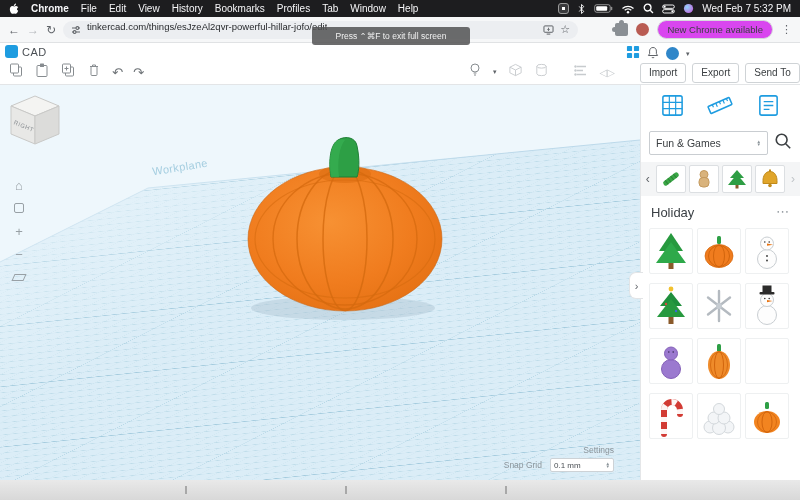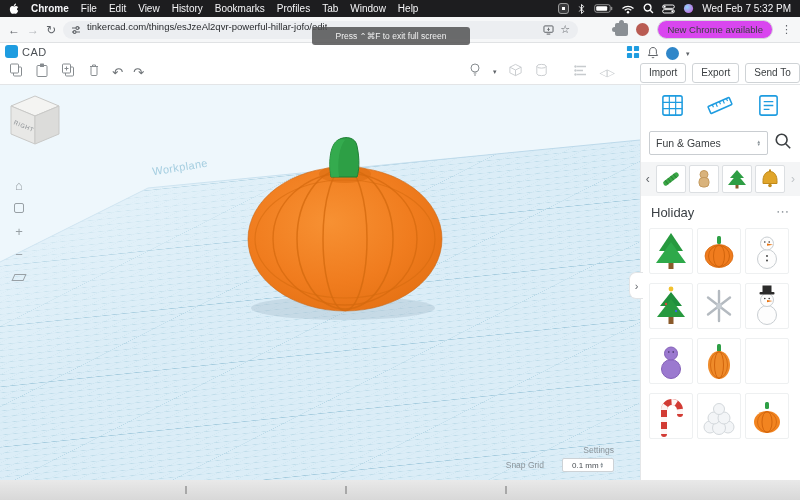--- a/index.html
+++ b/index.html
@@ -60,23 +60,23 @@
   .viewport{position:absolute;top:85px;left:0;width:640px;height:395px;background:#eef7fc;overflow:hidden}
   .plane-svg{position:absolute;left:0;top:0}
   .wp-label{position:absolute;left:152px;top:76px;transform:rotate(-9deg);color:#a5cee0;font-size:11px;letter-spacing:.4px}
   .pumpkin-svg{position:absolute;left:227px;top:34px}
   .cube-svg{position:absolute;left:8px;top:8px}
   .nav-col{position:absolute;left:10px;top:92px;display:flex;flex-direction:column;gap:7px;align-items:center}
   .nav-btn{width:18px;height:16px;display:flex;align-items:center;justify-content:center;color:#98a0a5;font-size:13px;line-height:1}
   .fit-box{width:10px;height:10px;border:1.5px solid #98a0a5;border-radius:2px}
   .wp-mini{width:12px;height:7px;border:1.5px solid #98a0a5;transform:skewX(-24deg)}
   .settings{position:absolute;right:26px;bottom:8px;text-align:right;color:#8b949a;font-size:8.5px}
-  .settings-row{display:flex;align-items:center;justify-content:flex-end;gap:18px;margin-top:3px}
-  .snap-select{width:52px;height:14px;background:#fff;border:1px solid #cdd2d6;border-radius:2px;
-    display:flex;align-items:center;justify-content:space-between;padding:0 9px;font-size:8px;color:#4a4f54}
+  .settings-row{display:flex;align-items:center;justify-content:flex-end;gap:8px;margin-top:3px}
+  .snap-select{width:64px;height:14px;background:#fff;border:1px solid #cdd2d6;border-radius:2px;
+    display:flex;align-items:center;justify-content:space-between;padding:0 3px;font-size:8px;color:#4a4f54}
   .spin{display:flex;flex-direction:column;font-size:4.5px;line-height:3.5px;color:#8b949a}
 
   
   .collapse-tab{position:absolute;left:629px;top:272px;width:14px;height:27px;background:#fff;border:1px solid #e2e4e6;border-right:none;
     border-radius:7px 0 0 7px;display:flex;align-items:center;justify-content:center;color:#5f6368;font-size:11px;z-index:25}
 
   
   .panel{position:absolute;top:85px;left:640px;width:160px;height:395px;background:#fff;border-left:1px solid #e4e6e8;z-index:22}
   .panel-icons{display:flex;justify-content:space-around;align-items:center;padding:8px 8px 4px}
   .search-row{display:flex;align-items:center;gap:6px;padding:5px 8px 2px}

